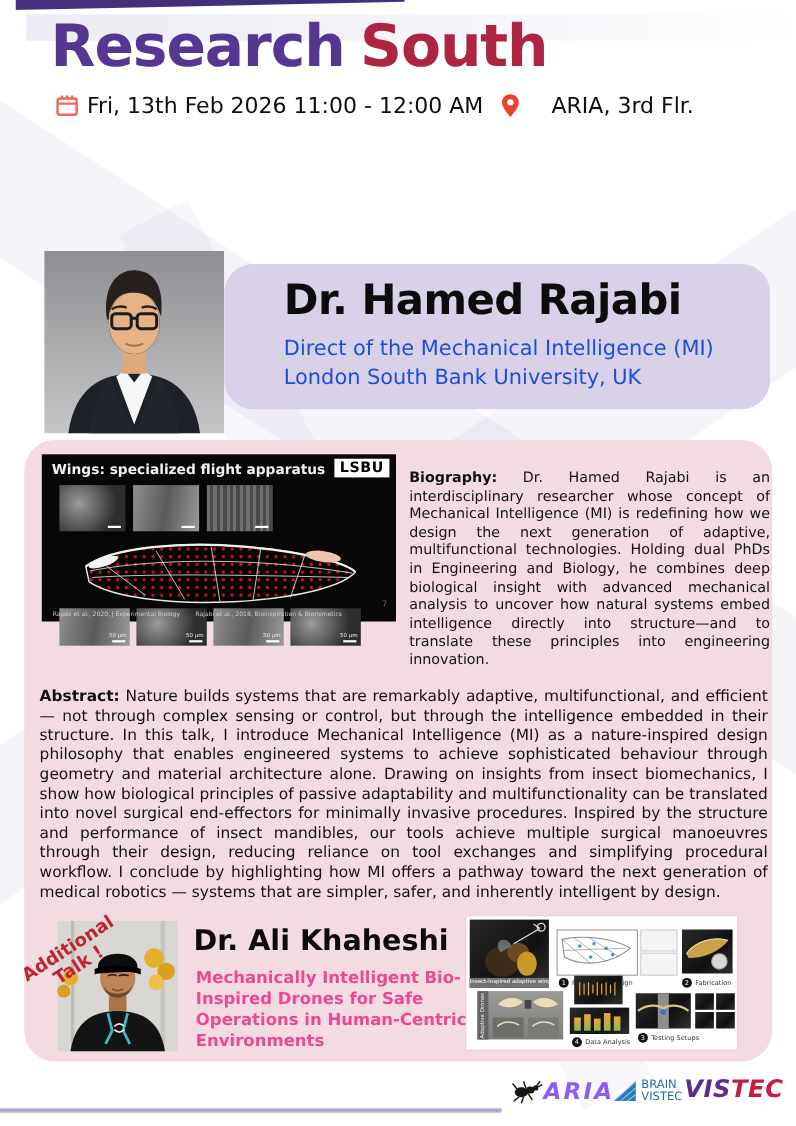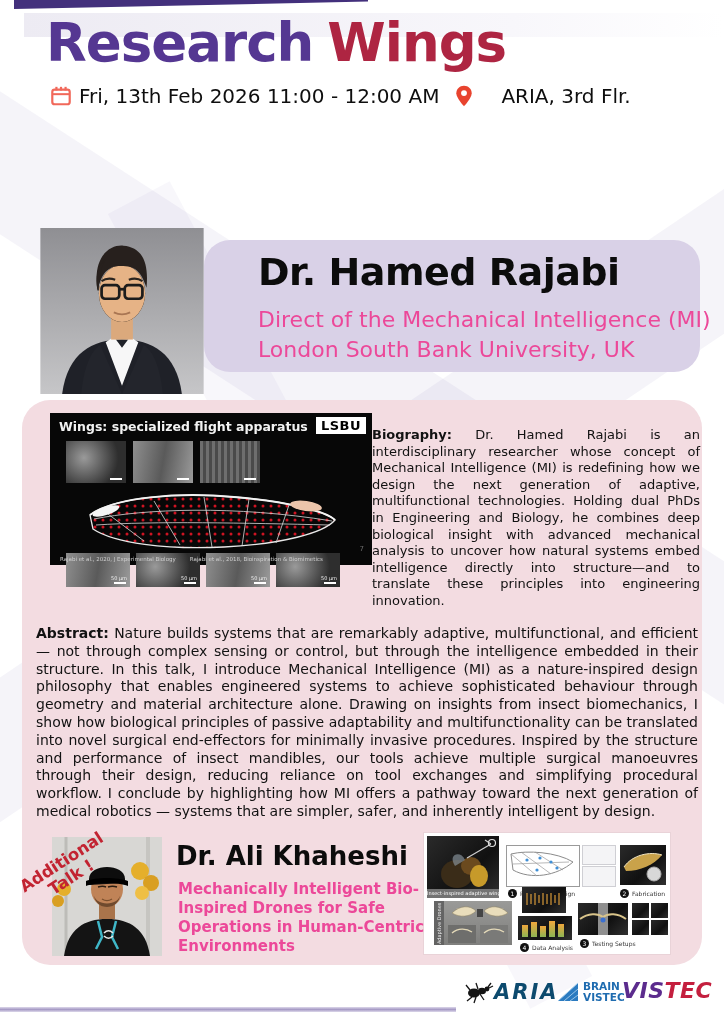--- a/index.html
+++ b/index.html
@@ -24,28 +24,28 @@
               font-size:20px;color:#0e0e0e;z-index:2;white-space:nowrap;}
   .when-where svg{margin-right:7px;}
   .loc-group{display:flex;align-items:center;margin-left:16px;}
   .talk-title{position:absolute;left:36px;top:120px;width:668px;font-size:22.5px;font-weight:bold;
               color:#662d9c;line-height:1.22;z-index:2;}
   
   .speaker-panel{position:absolute;left:204px;top:240px;width:496px;height:132px;
                  background:#d9d1e7;border-radius:26px;z-index:1;}
   .speaker-name{position:absolute;left:258px;top:250px;font-size:38px;font-weight:bold;
                 color:#0c0c0c;letter-spacing:-0.5px;z-index:2;}
-  .speaker-sub{position:absolute;left:258px;top:305px;font-size:22px;color:#ec4899;
+  .speaker-sub{position:absolute;left:258px;top:305px;font-size:19px;color:#1d4ed8;
                line-height:1.35;z-index:2;}
   .speaker-photo{position:absolute;left:40px;top:228px;width:164px;height:166px;z-index:3;}
   
   .pink-panel{position:absolute;left:22px;top:400px;width:680px;height:565px;background:#f3dce1;
               border-radius:28px;z-index:1;}
   
-  .slide{position:absolute;left:50px;top:413px;width:322px;height:152px;background:#070707;z-index:2;}
+  .slide{position:absolute;left:38px;top:413px;width:322px;height:152px;background:#070707;z-index:2;}
   .slide-title{position:absolute;left:9px;top:6px;font-size:12.5px;font-weight:bold;color:#f2f2f2;}
   .lsbu-badge{position:absolute;right:6px;top:4px;background:#ffffff;color:#000;
               font-size:13px;font-weight:bold;padding:1px 5px;letter-spacing:0.5px;}
   .sem{position:absolute;background:linear-gradient(135deg,#7a7a7a,#3c3c3c 55%,#8b8b8b);}
   .sem .bar{position:absolute;right:4px;bottom:3px;width:12px;height:2px;background:#fff;}
   .sem .lbl{position:absolute;right:3px;bottom:6px;font-size:5px;color:#eee;}
   .sem.v1{background:radial-gradient(circle at 30% 40%,#9a9a9a,#2e2e2e 70%);}
   .sem.v2{background:linear-gradient(100deg,#8f8f8f,#5a5a5a 50%,#9b9b9b);}
   .sem.v3{background:repeating-linear-gradient(90deg,#6e6e6e 0 3px,#4a4a4a 3px 6px);}
   .wing-svg{position:absolute;left:34px;top:76px;}
@@ -81,41 +81,41 @@
           color:#eee;font-size:5px;writing-mode:vertical-rl;transform:rotate(180deg);
           text-align:center;line-height:10px;white-space:nowrap;overflow:hidden;}
   .m-box{border:1px solid #9a9a9a;background:#fff;}
   .m-sketch{background:#f4f4f6;border:1px solid #cfcfd4;}
   .m-barchart{display:flex;align-items:flex-end;gap:3px;padding:3px 4px;box-sizing:border-box;}
   .m-barchart i{display:block;width:6px;background:linear-gradient(180deg,#f0a73c,#8db554);}
   
   .footer-line{position:absolute;left:0;top:1007px;width:456px;height:5px;
                background:linear-gradient(180deg,#ddd8ea,#a79bc6 50%,#ddd8ea);z-index:2;}
   .logo-aria{position:absolute;left:464px;top:980px;display:flex;align-items:center;z-index:2;}
-  .logo-aria .txt{font-size:21px;font-weight:bold;font-style:italic;color:#0c4a6e;letter-spacing:2px;}
+  .logo-aria .txt{font-size:21px;font-weight:bold;font-style:italic;color:#8b5cf6;letter-spacing:2px;}
   .logo-brain{position:absolute;left:556px;top:981px;display:flex;align-items:center;z-index:2;}
-  .logo-brain .txt{font-size:10.5px;font-weight:bold;color:#1f6cb0;line-height:1.05;margin-left:3px;}
+  .logo-brain .txt{font-size:10.5px;font-weight:normal;color:#1f6cb0;line-height:1.05;margin-left:3px;}
   .logo-vistec{position:absolute;left:622px;top:978px;font-size:22px;font-weight:bold;
                font-style:italic;letter-spacing:0.5px;z-index:2;}
   .logo-vistec .v1{color:#5b2b8d;}
   .logo-vistec .v2{color:#c41f3e;}
 </style>
 </head>
 <body>
 
 <div class="poster">
 
   <div class="bg-sliver"></div>
   <div class="bg-topband"></div>
   <div class="bg-x1"></div>
   <div class="bg-x2"></div>
   <div class="bg-x3"></div>
 
   <div class="main-heading">
-    <span class="p1">Research</span><span class="p2">Wings</span>
+    <span class="p1">Research</span><span class="p2">South</span>
   </div>
 
   <div class="when-where">
     <svg width="22" height="22" viewBox="0 0 24 24">
       <rect x="2.5" y="5" width="19" height="16" rx="2.5" fill="none" stroke="#f1685a" stroke-width="2.4"></rect>
       <line x1="2.5" y1="10" x2="21.5" y2="10" stroke="#f1685a" stroke-width="2.2"></line>
       <line x1="7" y1="2" x2="7" y2="6" stroke="#f1685a" stroke-width="2.4"></line>
       <line x1="12" y1="2" x2="12" y2="6" stroke="#f1685a" stroke-width="2.4"></line>
       <line x1="17" y1="2" x2="17" y2="6" stroke="#f1685a" stroke-width="2.4"></line>
     </svg>

